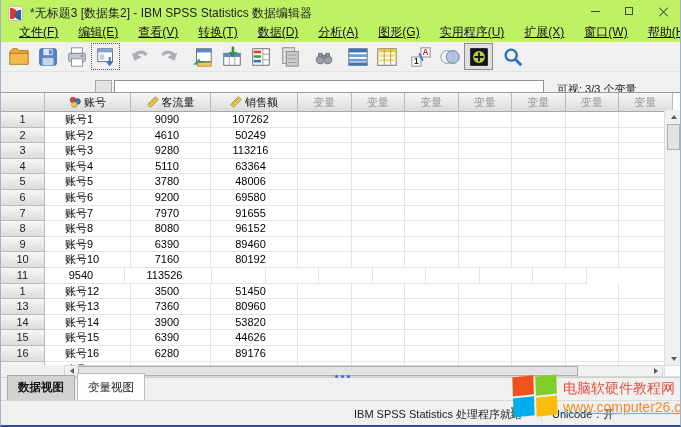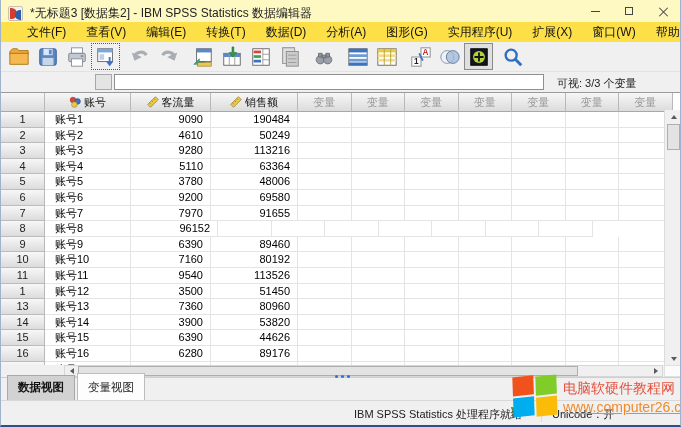--- a/index.html
+++ b/index.html
@@ -4,58 +4,58 @@
 <style>
   * { margin:0; padding:0; box-sizing:border-box; }
   html,body { background:#888; }
   .window {
     position:relative; width:681px; height:427px; overflow:hidden;
     font-family:"Liberation Sans","DejaVu Sans",sans-serif;
     background:#f0f0f0; border-left:1px solid #9fb4cc; border-right:1px solid #9fb4cc;
     border-bottom:2px solid #2c4f8a;
   }
   
-  .titlebar { position:absolute; top:0; left:0; width:100%; height:27px; background:#fef9c3; display:flex; align-items:center; }
+  .titlebar { position:absolute; top:0; left:0; width:100%; height:27px; background:#bef264; display:flex; align-items:center; }
   .app-icon { width:15px; height:15px; margin:0 7px 0 7px; position:relative; border-radius:2px; overflow:hidden; background:#f6f2ea; border:1px solid #c9c2b4; }
   .app-icon .red { position:absolute; left:1px; top:1px; width:7px; height:11px; background:#d63b30; border-radius:0 6px 6px 0; }
   .app-icon .blue { position:absolute; right:1px; top:3px; width:6px; height:10px; background:#2c5fa8; border-radius:5px 0 0 5px; }
   .title-text { font-size:12px; color:#222; white-space:nowrap; }
   .win-controls { position:absolute; right:0; top:0; height:22px; display:flex; }
   .win-btn { width:34px; height:22px; display:flex; align-items:center; justify-content:center; color:#444; font-size:11px; }
   .glyph-min { width:9px; height:1px; background:#444; }
   .glyph-max { width:8px; height:8px; border:1px solid #444; }
   .glyph-close { position:relative; width:9px; height:9px; }
   .glyph-close::before,.glyph-close::after { content:""; position:absolute; left:4px; top:-1px; width:1px; height:12px; background:#444; }
   .glyph-close::before { transform:rotate(45deg); } .glyph-close::after { transform:rotate(-45deg); }
   
-  .menubar { position:absolute; top:22px; left:0; width:100%; height:20px; background:#fde047; display:flex; align-items:center; padding-left:16px; }
+  .menubar { position:absolute; top:22px; left:0; width:100%; height:20px; background:#bef264; display:flex; align-items:center; padding-left:8px;text-decoration:underline; }
   .menu-item { font-size:12px; color:#111; padding:0 10px; line-height:20px; white-space:nowrap; }
   
   .toolbar { position:absolute; top:42px; left:0; width:100%; height:30px; background:#f0f0f0; display:flex; align-items:center; padding-left:3px; border-bottom:1px solid #e2e2e2; }
   .tb-btn { width:29px; height:27px; display:flex; align-items:center; justify-content:center; border:1px solid transparent; }
   .tb-btn.dotted { border:1px dotted #555; }
   .tb-btn.pressed { border:1px solid #8a8a8a; background:#dfdfdf; }
   .tb-gap { width:5px; }
   .tb-btn svg { width:22px; height:22px; }
   
-  .editrow { position:absolute; top:72px; left:0; width:100%; height:20px; background:#f0f0f0; }
+  .editrow { position:absolute; top:78px; left:0; width:100%; height:20px; background:#f0f0f0; }
   .cellref { position:absolute; left:94px; top:2px; width:17px; height:16px; background:#e4e4e4; border:1px solid #a8a8a8; }
   .celledit { position:absolute; left:113px; top:2px; width:430px; height:16px; border:1px solid #8f8f8f; background:#fff; font-size:11px; padding:0 3px; font-family:inherit; }
   .visible-info { position:absolute; left:556px; top:4px; font-size:11px; color:#222; white-space:nowrap; }
   
   .grid { position:absolute; top:92px; left:0; width:679px; height:273px; background:#fff; overflow:hidden; border-top:1px solid #9a9a9a; }
   .grid-header { display:flex; height:19px; }
   .hcell { flex:none; height:19px; background:linear-gradient(#f7f7f7,#dcdcdc); border-right:1px solid #b9b9b9; border-bottom:1px solid #a8a8a8; display:flex; align-items:center; justify-content:center; gap:3px; font-size:11px; color:#111; overflow:hidden; white-space:nowrap; }
   .hcell.ph { color:#9b9b9b; }
   .row { display:flex; height:15.6px; }
   .cell { flex:none; height:15.6px; border-right:1px solid #e4e4e4; border-bottom:1px solid #e4e4e4; font-size:11px; line-height:15px; overflow:hidden; white-space:nowrap; color:#000; }
   .c0 { width:44px; } .c1 { width:86px; } .c2 { width:80px; } .c3 { width:87px; } .cv { width:53.5px; }
   .rownum { background:linear-gradient(#f7f7f7,#dcdcdc); border-right:1px solid #b9b9b9; border-bottom:1px solid #bcbcbc; text-align:center; color:#222; }
-  .acct { padding-left:10px; }
-  .num { text-align:right; padding-right:7px; }
+  .acct { padding-left:20px; }
+  .num { text-align:center; padding-right:7px; }
   .micon { width:12px; height:12px; flex:none; }
   
   .vsb { position:absolute; left:663px; top:110px; width:17px; height:255px; background:#f0f0f0; border-left:1px solid #dcdcdc; }
   .vsb .btn { position:absolute; left:1px; width:15px; height:13px; background:#f0f0f0; display:flex; align-items:center; justify-content:center; }
   .vsb .thumb { position:absolute; left:2px; top:14px; width:13px; height:26px; background:#e3e3e3; border:1px solid #aeaeae; }
   .hsb { position:absolute; left:63px; top:365px; width:599px; height:12px; background:#f0f0f0; border:1px solid #d6d6d6; }
   .hsb .btn { position:absolute; top:0; width:13px; height:10px; display:flex; align-items:center; justify-content:center; }
   .hsb .thumb { position:absolute; left:13px; top:0; width:500px; height:10px; background:#e3e3e3; border:1px solid #aeaeae; }
   .sb-corner { position:absolute; left:663px; top:365px; width:18px; height:12px; background:#fbfbfb; border:1px solid #e0e0e0; }
   .tri-up { width:0; height:0; border-left:3px solid transparent; border-right:3px solid transparent; border-bottom:4px solid #5a5a5a; }
@@ -107,22 +107,22 @@
           <span class="glyph-max"></span>
         </div>
       <div class="win-btn">
           <span class="glyph-close"></span>
         </div>
     </div>
   </div>
 
   <div class="menubar">
       <span class="menu-item">文件(F)</span>
+      <span class="menu-item">编辑(E)</span>
       <span class="menu-item">查看(V)</span>
-      <span class="menu-item">编辑(E)</span>
       <span class="menu-item">转换(T)</span>
       <span class="menu-item">数据(D)</span>
       <span class="menu-item">分析(A)</span>
       <span class="menu-item">图形(G)</span>
       <span class="menu-item">实用程序(U)</span>
       <span class="menu-item">扩展(X)</span>
       <span class="menu-item">窗口(W)</span>
       <span class="menu-item">帮助(H)</span>
     </div>
 
@@ -315,21 +315,21 @@
         <div class="hcell cv ph">变量</div>
         <div class="hcell cv ph">变量</div>
         <div class="hcell cv ph">变量</div>
         <div class="hcell cv ph">变量</div>
       </div>
     <div class="grid-body">
     <div class="row">
       <div class="cell c0 rownum">1</div>
       <div class="cell c1 acct">账号1</div>
       <div class="cell c2 num flow">9090</div>
-      <div class="cell c3 num sales">190484</div>
+      <div class="cell c3 num sales">107262</div>
       <div class="cell cv"></div>
       <div class="cell cv"></div>
       <div class="cell cv"></div>
       <div class="cell cv"></div>
       <div class="cell cv"></div>
       <div class="cell cv"></div>
       <div class="cell cv"></div>
     </div>
 
     <div class="row">
@@ -412,20 +412,21 @@
       <div class="cell cv"></div>
       <div class="cell cv"></div>
       <div class="cell cv"></div>
       <div class="cell cv"></div>
       <div class="cell cv"></div>
     </div>
 
     <div class="row">
       <div class="cell c0 rownum">8</div>
       <div class="cell c1 acct">账号8</div>
+      <div class="cell c2 num flow">8080</div>
       <div class="cell c3 num sales">96152</div>
       <div class="cell cv"></div>
       <div class="cell cv"></div>
       <div class="cell cv"></div>
       <div class="cell cv"></div>
       <div class="cell cv"></div>
       <div class="cell cv"></div>
       <div class="cell cv"></div>
     </div>
 
@@ -452,21 +453,20 @@
       <div class="cell cv"></div>
       <div class="cell cv"></div>
       <div class="cell cv"></div>
       <div class="cell cv"></div>
       <div class="cell cv"></div>
       <div class="cell cv"></div>
     </div>
 
     <div class="row">
       <div class="cell c0 rownum">11</div>
-      <div class="cell c1 acct">账号11</div>
       <div class="cell c2 num flow">9540</div>
       <div class="cell c3 num sales">113526</div>
       <div class="cell cv"></div>
       <div class="cell cv"></div>
       <div class="cell cv"></div>
       <div class="cell cv"></div>
       <div class="cell cv"></div>
       <div class="cell cv"></div>
       <div class="cell cv"></div>
     </div>

